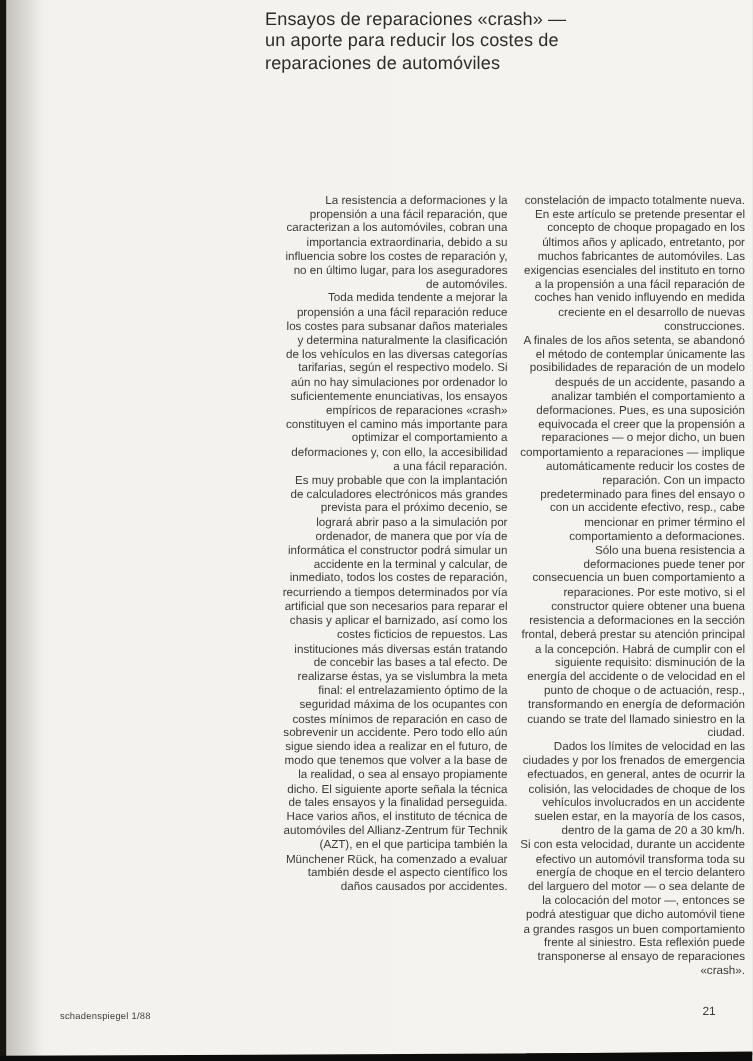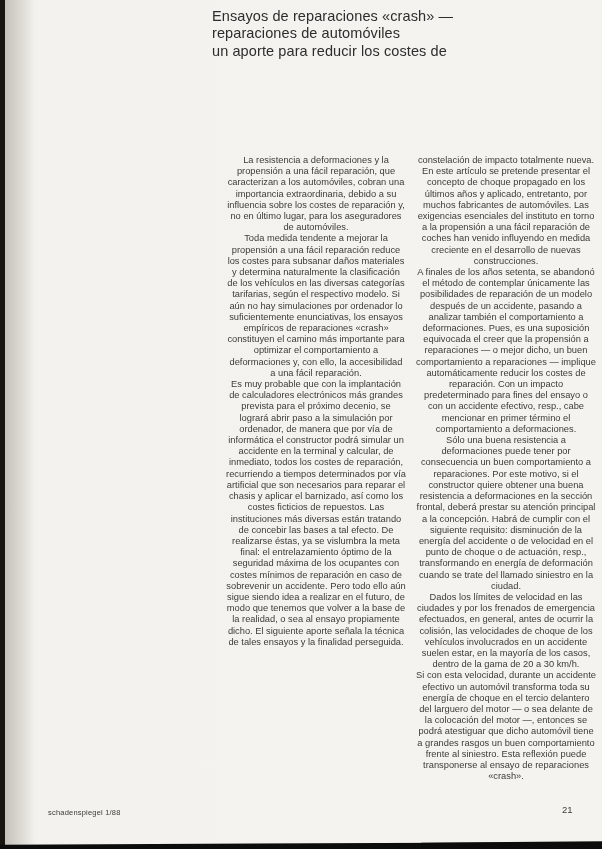--- a/index.html
+++ b/index.html
@@ -69,21 +69,21 @@
     gap: 10px;
   }
   .col {
     width: 180px;
     color: #3c3b38;
     font-size: 9.3px;
     line-height: 11.2px;
   }
   .col p {
     margin: 0;
-    text-align: center;
+    text-align: right;
   }
   footer {
     position: absolute;
     left: 0; right: 0;
     top: 804px;
     height: 20px;
     color: #3c3b38;
   }
   .journal {
     position: absolute;
@@ -103,30 +103,31 @@
 <body>
 
 <div class="page">
 
   <div class="spine"></div>
   <div class="spine-shadow"></div>
 
   <header>
     <h1>
       <span>Ensayos de reparaciones «crash» —</span>
+      <span>un aporte para reducir los costes de</span>
       <span>reparaciones de automóviles</span>
-      <span>un aporte para reducir los costes de</span>
     </h1>
   </header>
 
   <main class="columns">
     <div class="col">
       <p>La resistencia a deformaciones y la propensión a una fácil reparación, que caracterizan a los automóviles, cobran una importancia extraordinaria, debido a su influencia sobre los costes de reparación y, no en último lugar, para los aseguradores de automóviles.</p>
       <p>Toda medida tendente a mejorar la propensión a una fácil reparación reduce los costes para subsanar daños materiales y determina naturalmente la clasificación de los vehículos en las diversas categorías tarifarias, según el respectivo modelo. Si aún no hay simulaciones por ordenador lo suficientemente enunciativas, los ensayos empíricos de reparaciones «crash» constituyen el camino más importante para optimizar el comportamiento a deformaciones y, con ello, la accesibilidad a una fácil reparación.</p>
       <p>Es muy probable que con la implantación de calculadores electrónicos más grandes prevista para el próximo decenio, se logrará abrir paso a la simulación por ordenador, de manera que por vía de informática el constructor podrá simular un accidente en la terminal y calcular, de inmediato, todos los costes de reparación, recurriendo a tiempos determinados por vía artificial que son necesarios para reparar el chasis y aplicar el barnizado, así como los costes ficticios de repuestos. Las instituciones más diversas están tratando de concebir las bases a tal efecto. De realizarse éstas, ya se vislumbra la meta final: el entrelazamiento óptimo de la seguridad máxima de los ocupantes con costes mínimos de reparación en caso de sobrevenir un accidente. Pero todo ello aún sigue siendo idea a realizar en el futuro, de modo que tenemos que volver a la base de la realidad, o sea al ensayo propiamente dicho. El siguiente aporte señala la técnica de tales ensayos y la finalidad perseguida.</p>
+      <p>Hace varios años, el instituto de técnica de automóviles del Allianz-Zentrum für Technik (AZT), en el que participa también la Münchener Rück, ha comenzado a evaluar también desde el aspecto científico los daños causados por accidentes.</p>
     </div>
     <div class="col">
       <p>constelación de impacto totalmente nueva. En este artículo se pretende presentar el concepto de choque propagado en los últimos años y aplicado, entretanto, por muchos fabricantes de automóviles. Las exigencias esenciales del instituto en torno a la propensión a una fácil reparación de coches han venido influyendo en medida creciente en el desarrollo de nuevas construcciones.</p>
       <p>A finales de los años setenta, se abandonó el método de contemplar únicamente las posibilidades de reparación de un modelo después de un accidente, pasando a analizar también el comportamiento a deformaciones. Pues, es una suposición equivocada el creer que la propensión a reparaciones — o mejor dicho, un buen comportamiento a reparaciones — implique automáticamente reducir los costes de reparación. Con un impacto predeterminado para fines del ensayo o con un accidente efectivo, resp., cabe mencionar en primer término el comportamiento a deformaciones.</p>
       <p>Sólo una buena resistencia a deformaciones puede tener por consecuencia un buen comportamiento a reparaciones. Por este motivo, si el constructor quiere obtener una buena resistencia a deformaciones en la sección frontal, deberá prestar su atención principal a la concepción. Habrá de cumplir con el siguiente requisito: disminución de la energía del accidente o de velocidad en el punto de choque o de actuación, resp., transformando en energía de deformación cuando se trate del llamado siniestro en la ciudad.</p>
       <p>Dados los límites de velocidad en las ciudades y por los frenados de emergencia efectuados, en general, antes de ocurrir la colisión, las velocidades de choque de los vehículos involucrados en un accidente suelen estar, en la mayoría de los casos, dentro de la gama de 20 a 30 km/h.</p>
       <p>Si con esta velocidad, durante un accidente efectivo un automóvil transforma toda su energía de choque en el tercio delantero del larguero del motor — o sea delante de la colocación del motor —, entonces se podrá atestiguar que dicho automóvil tiene a grandes rasgos un buen comportamiento frente al siniestro. Esta reflexión puede transponerse al ensayo de reparaciones «crash».</p>
     </div>
   </main>
 

